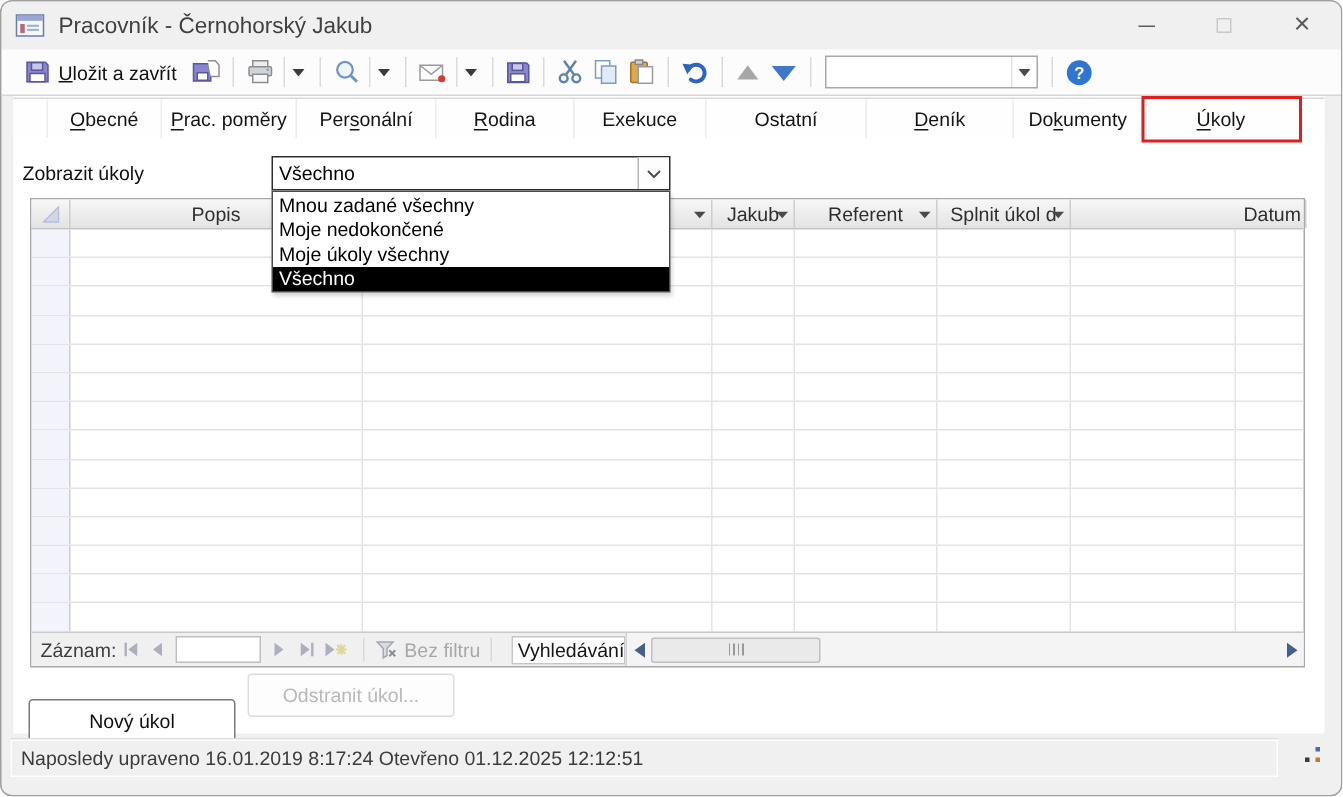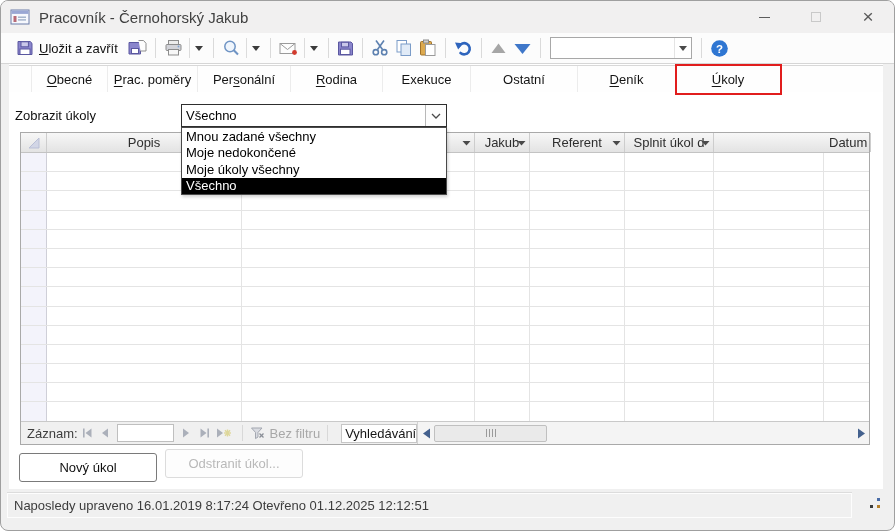--- a/index.html
+++ b/index.html
@@ -79,21 +79,21 @@
   .hscroll{flex:1;height:100%;display:flex;align-items:center;background:#f4f4f4;border-left:1px solid #d2d2d2;}
   .hs-btn{width:16px;height:17px;display:flex;align-items:center;justify-content:center;flex:0 0 auto;}
   .hs-thumb{width:113px;height:17px;background:#eaeaea;border:1px solid #c0c0c0;border-radius:2px;
     display:flex;align-items:center;justify-content:center;flex:0 0 auto;}
   .hs-grip{width:10px;height:8px;background:repeating-linear-gradient(90deg,#9a9a9a 0,#9a9a9a 1px,transparent 1px,transparent 3px);}
   .hs-track{flex:1;height:100%;}
 
   
   .action-btn{position:absolute;height:29px;border:1px solid #7a7a7a;border-radius:3px;
     background:#fff;font-size:13px;color:#0f0f0f;}
-  #btn-new{left:10px;top:389px;width:138px;}
+  #btn-new{left:10px;top:402px;width:138px;}
   #btn-del{left:156px;top:385px;width:138px;border-color:#dcdcdc;color:#b9b9b9;background:#fdfdfd;}
 
   .statusbox{position:absolute;left:6px;top:492px;width:845px;height:25px;background:#f0f0f0;
     border:1px solid #fdfdfd;box-shadow:0 -1px 0 #dcdcdc;display:flex;align-items:center;
     padding-left:6px;font-size:13px;color:#3c3c3c;}
   .grip-dot{position:absolute;width:3px;height:3px;}
 </style>
 </head>
 <body>
 
@@ -285,20 +285,23 @@
           <span><u>R</u>odina</span>
         </div>
         <div class="tab" style="width: 88px; align-items: center;">
           <span>Exekuce</span>
         </div>
         <div class="tab" style="width: 107px;">
           <span>Ostatní</span>
         </div>
         <div class="tab" style="width: 98px;">
           <span><u>D</u>eník</span>
+        </div>
+        <div class="tab" style="width: 86px;">
+          <span>Do<u>k</u>umenty</span>
         </div>
         <div class="tab tab-active" style="width: 105px;">
           <span><u>Ú</u>koly</span>
           <div class="red-frame" style="border-color: rgb(225, 29, 29);"></div>
         </div>
       </div>
 
     <div class="filter-label">Zobrazit úkoly</div>
 
     <div class="combo">

